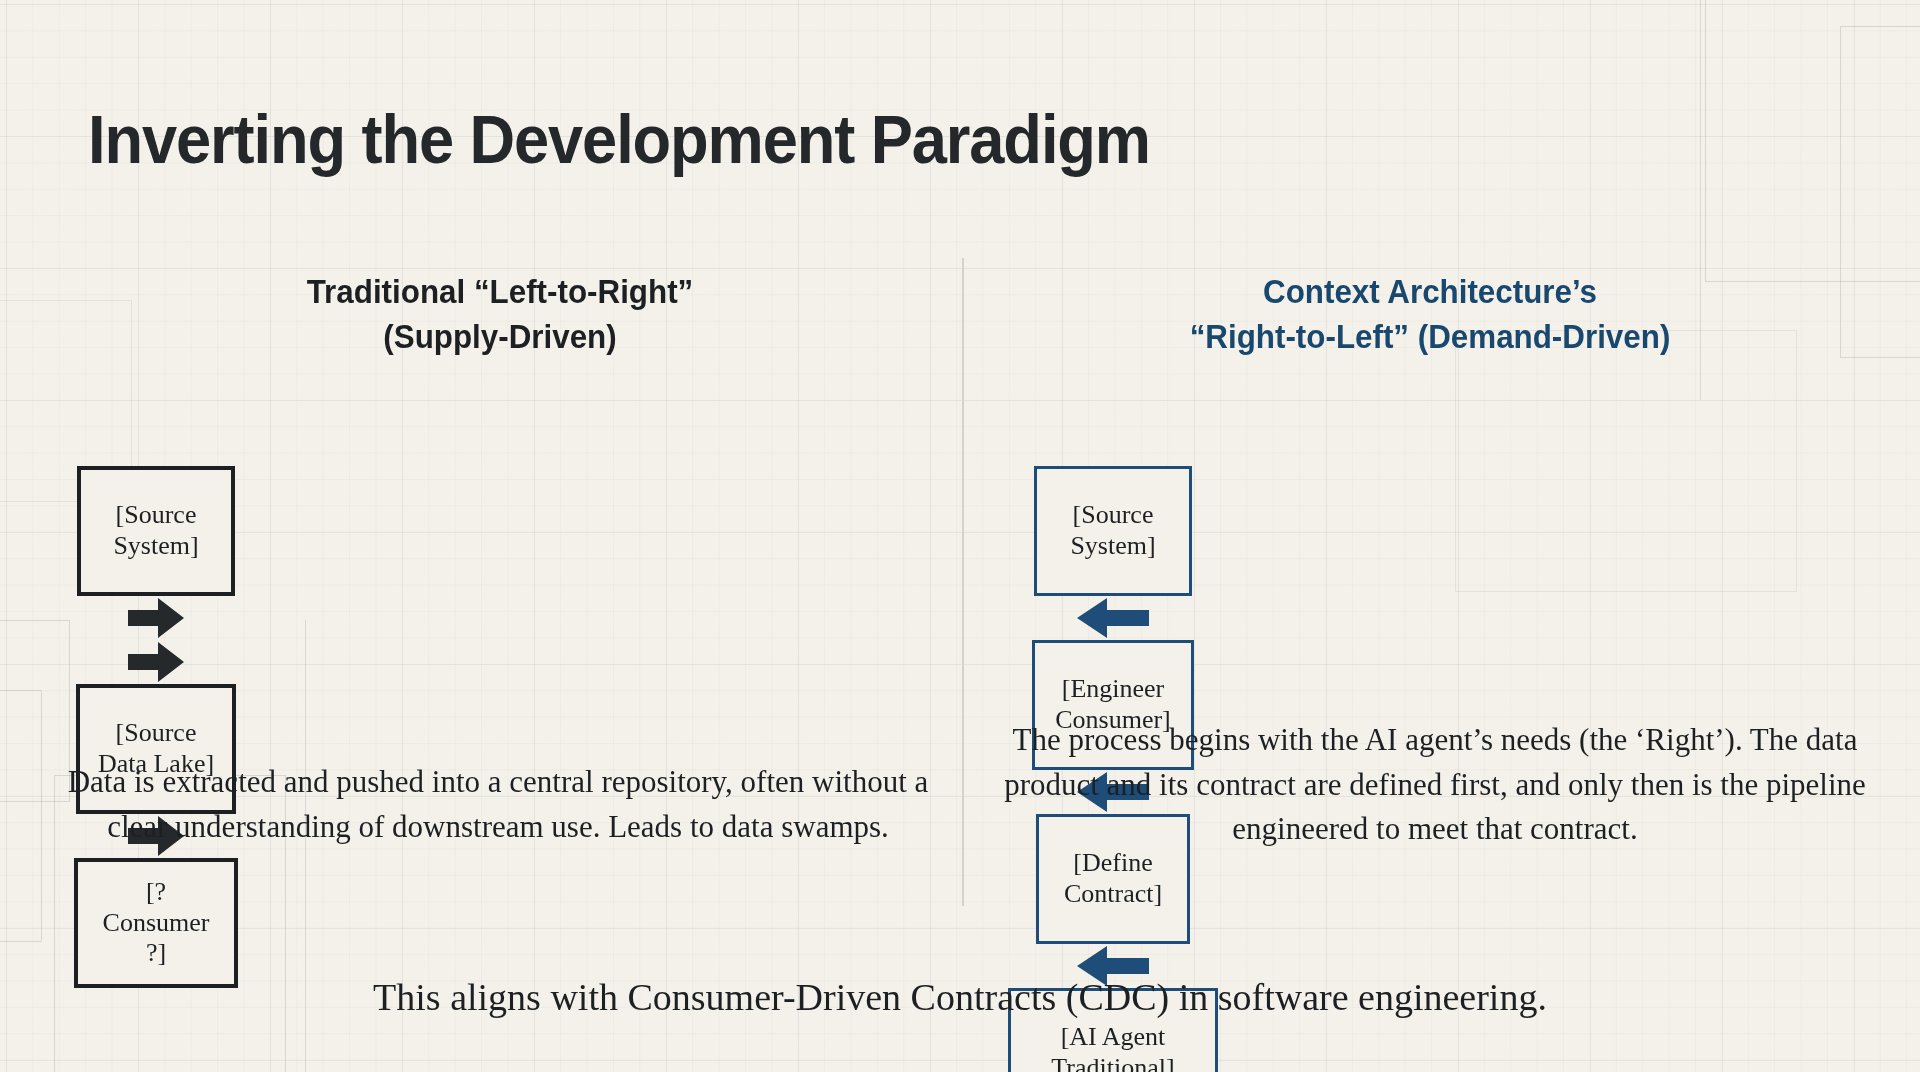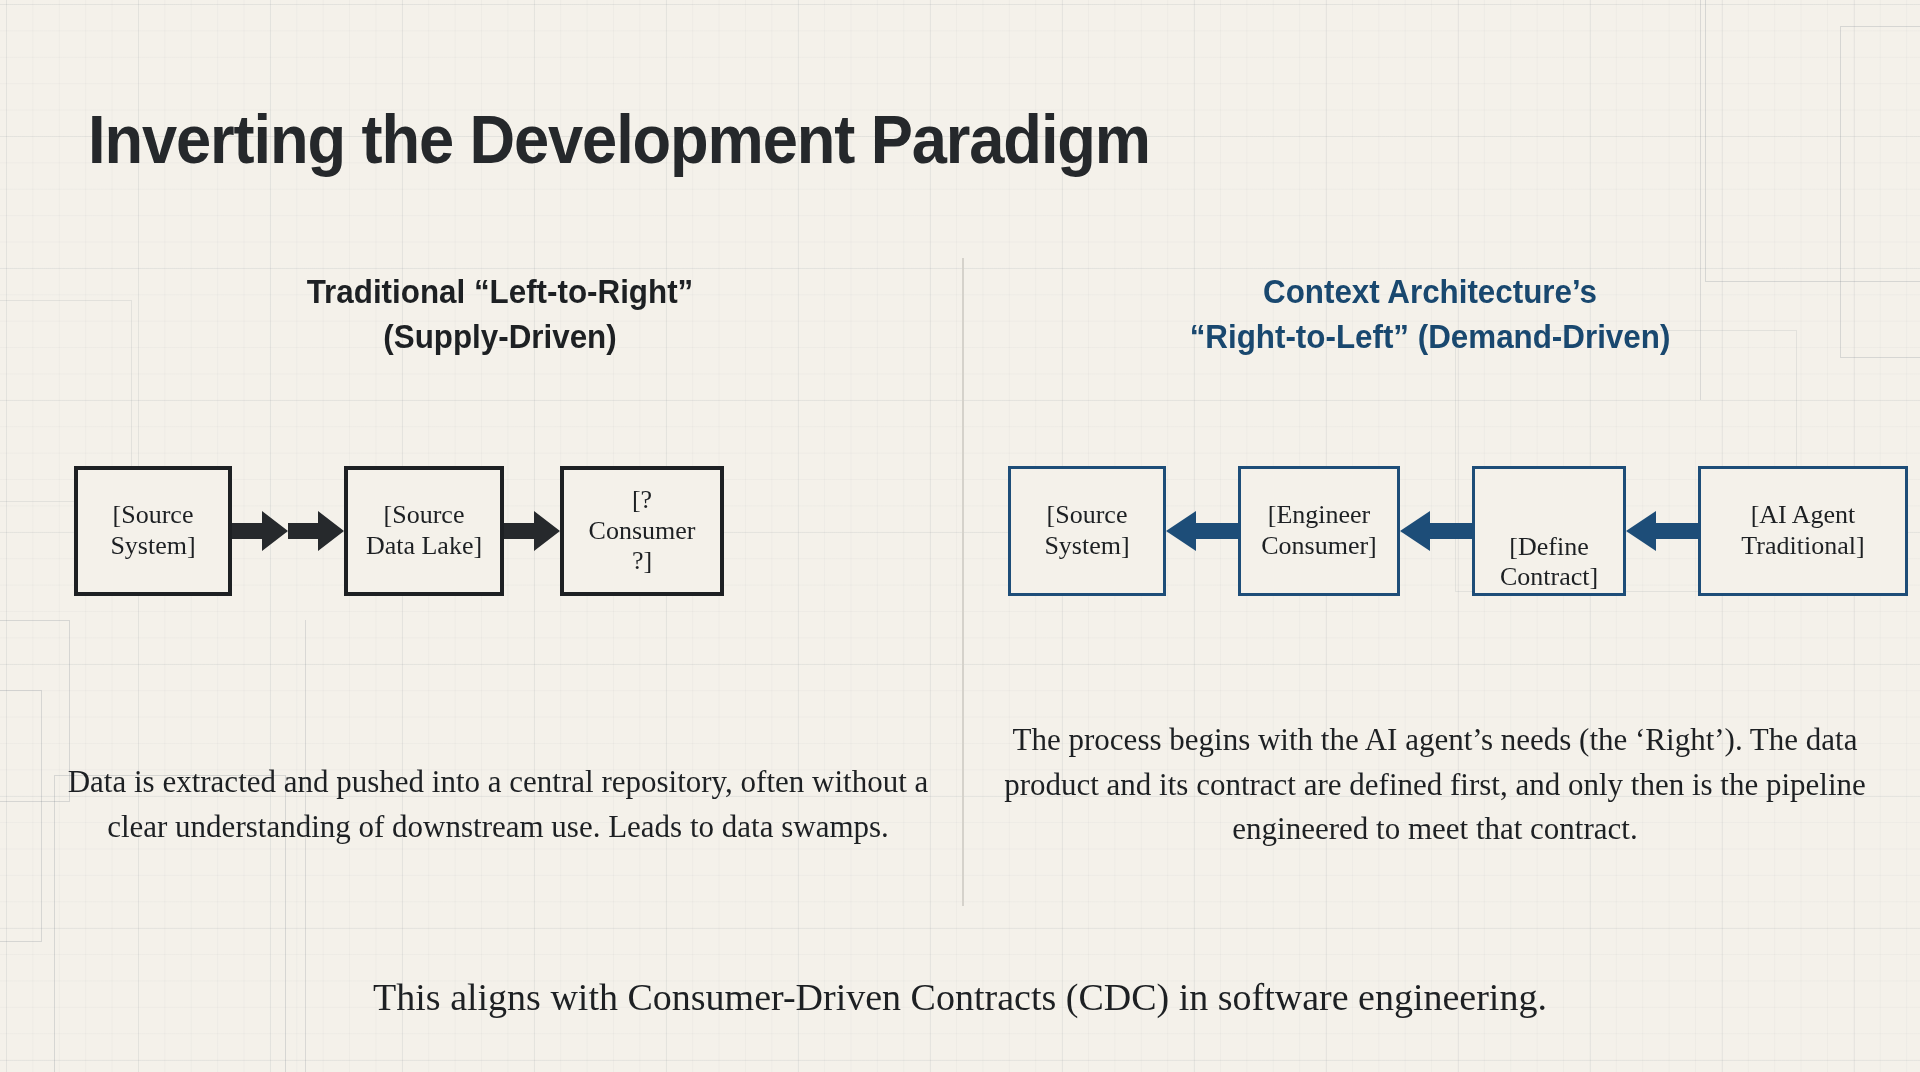--- a/index.html
+++ b/index.html
@@ -70,21 +70,21 @@
     line-height:1.36;
     font-family:"Liberation Sans",sans-serif;
     transform:scaleX(.95);
   }
   .col-head.left{left:60px;top:270px;width:880px;color:#1d2023;}
   .col-head.right{left:990px;top:270px;width:880px;color:#19486f;}
 
   
   .flow{
     position:absolute;
-    display:flex;align-items:center;
+    display:flex;align-items:center;flex-direction:column;
   }
   .flow.left{left:74px;top:466px;}
   .flow.right{left:1008px;top:466px;}
 
   .node{
     box-sizing:border-box;
     display:flex;align-items:center;justify-content:center;
     text-align:center;
     font-family:"Liberation Serif",serif;
     font-size:26px;
@@ -95,21 +95,21 @@
   .flow.left .node{border:4px solid #1d2023;}
   .flow.right .node{border:3px solid #1d4d78;}
 
   .n-src-l   {width:158px;height:130px;}
   .n-etl     {width:162px;height:130px;}
   .n-lake    {width:160px;height:130px;}
   .n-consumer{width:164px;height:130px;}
 
   .n-src-r   {width:158px;height:130px;}
   .n-pipe    {width:162px;height:130px;}
-  .n-contract{width:154px;height:130px;align-items:flex-end;}
+  .n-contract{width:154px;height:130px;}
   .n-ai      {width:210px;height:130px;}
 
   
   .arrow{
     position:relative;
     flex:0 0 auto;
   }
   .arrow-r{width:56px;height:44px;}
   .arrow-l{width:72px;height:44px;}
   .arrow svg{display:block;width:100%;height:100%;}

